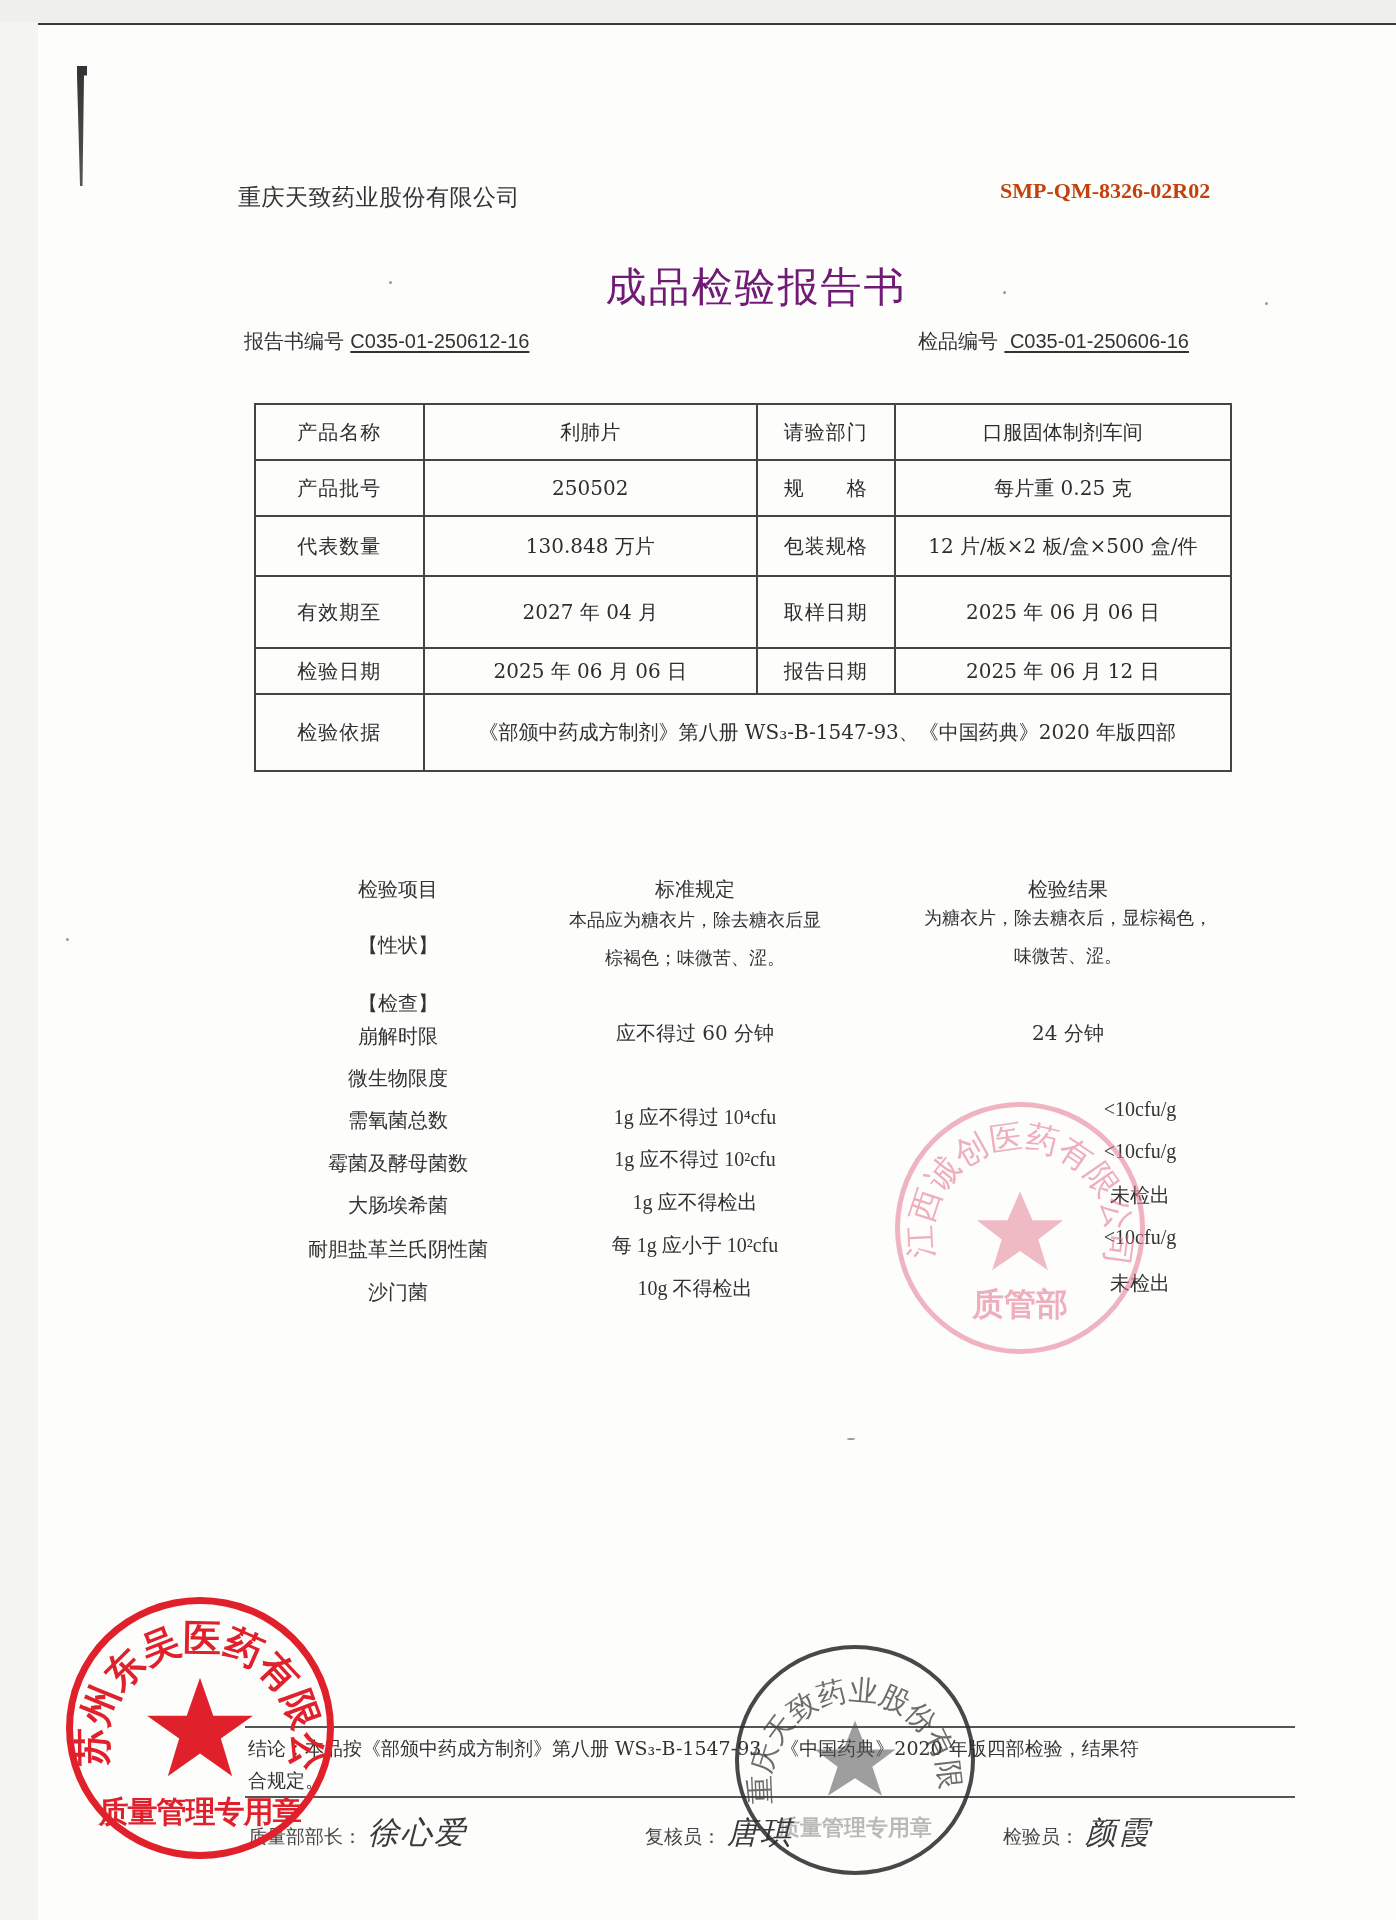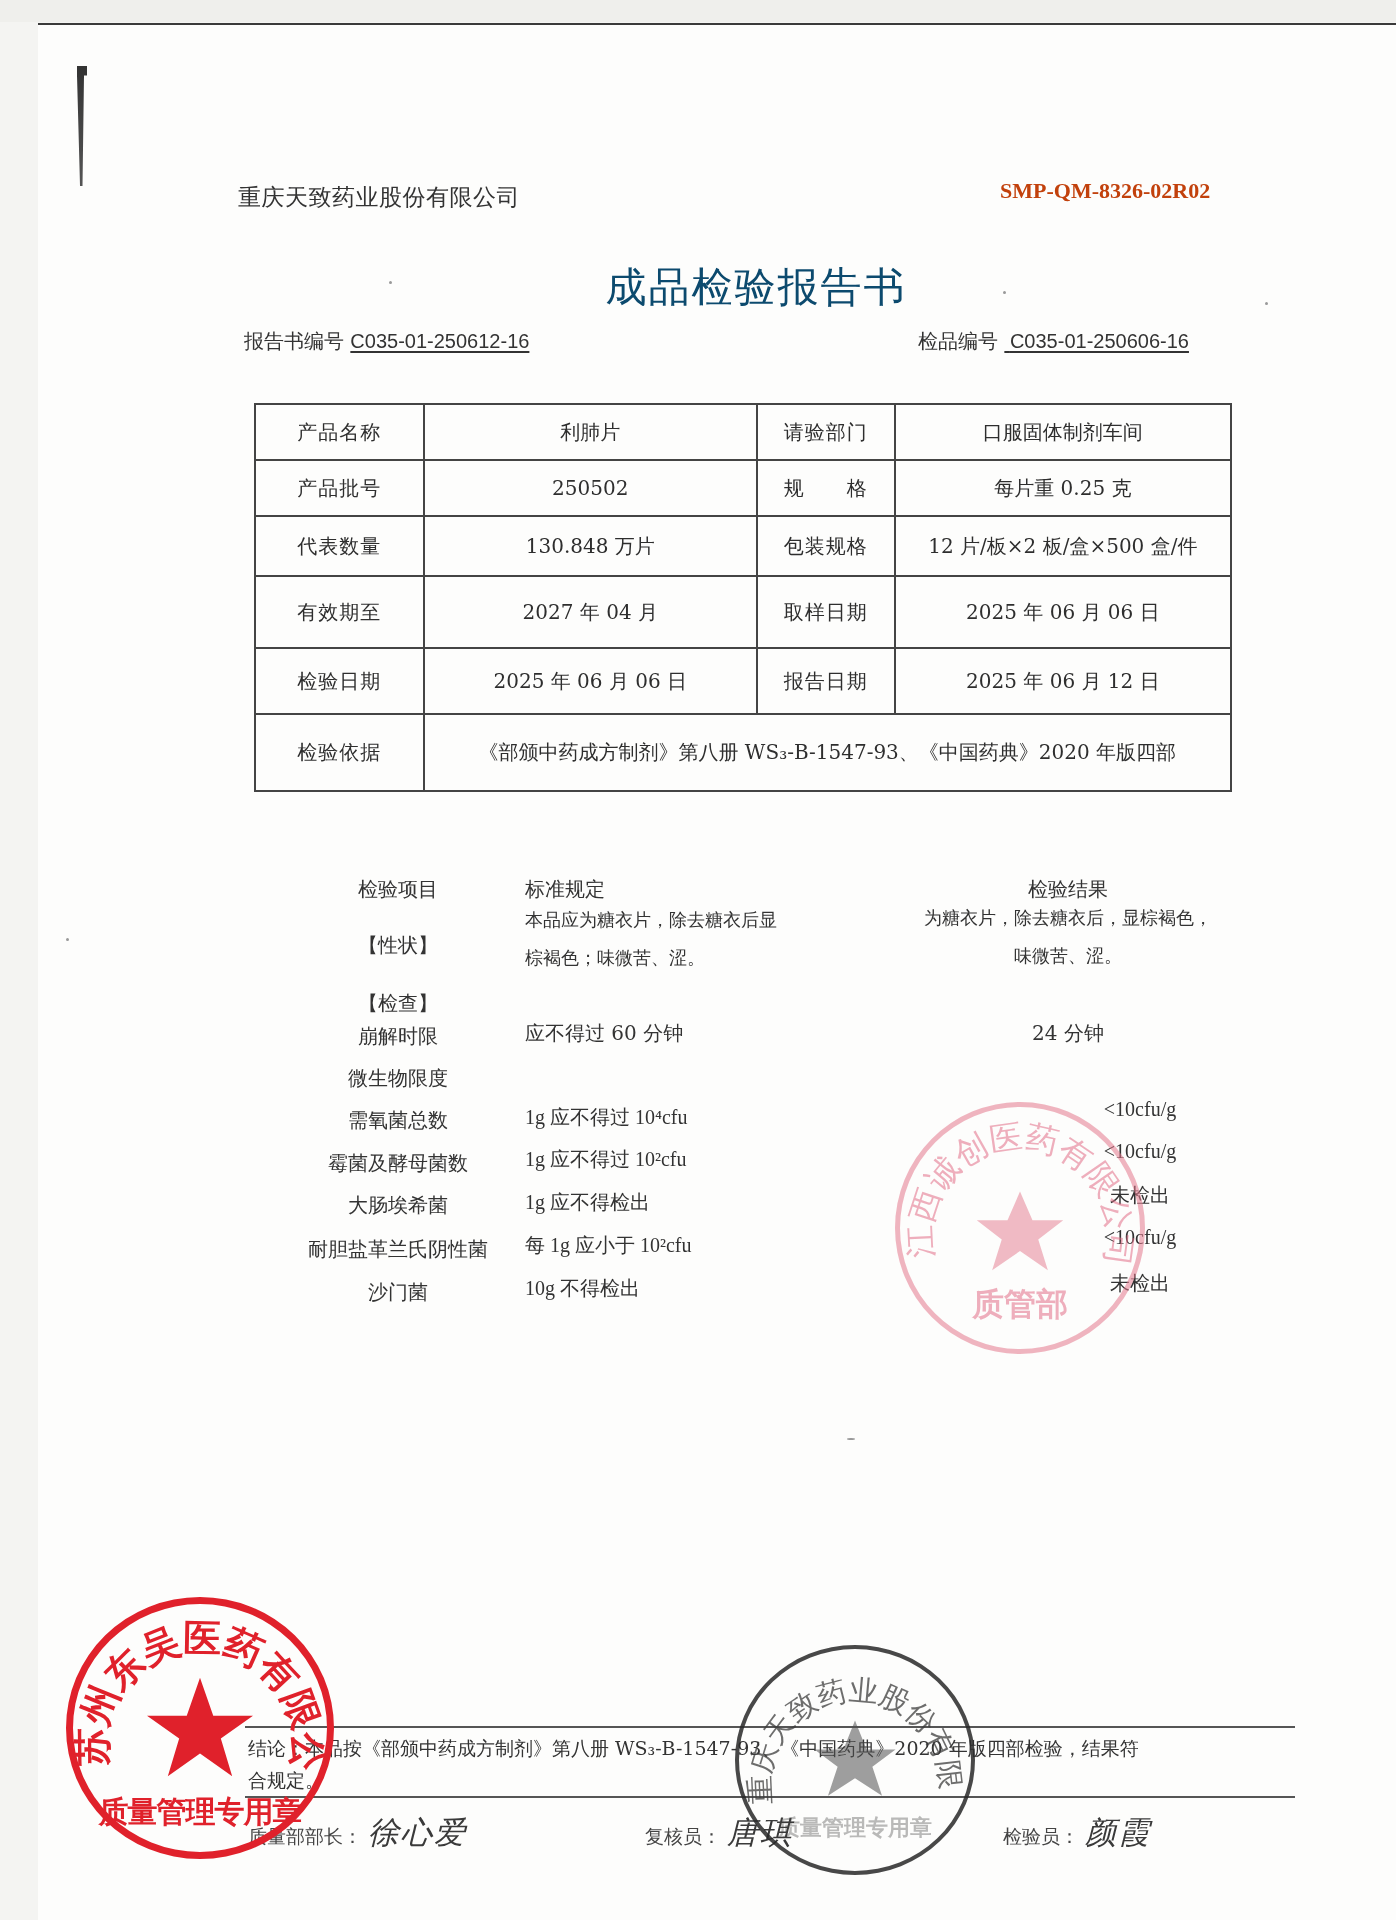--- a/index.html
+++ b/index.html
@@ -15,37 +15,37 @@
     border-top:2px solid #3a3a3a;
   }
   .topband { position:absolute; left:0; top:0; width:1396px; height:22px; background:#efefec; }
   .binder-mark {
     position:absolute; left:77px; top:66px; width:10px; height:120px;
     background:linear-gradient(#333,#555); clip-path:polygon(0 0,100% 0,100% 8%,70% 8%,55% 100%,30% 100%,0 8%);
   }
   .abs { position:absolute; white-space:nowrap; }
   .company { left:238px; top:182px; font-size:23px; letter-spacing:0.5px; color:#333; }
   .doc-code { left:1000px; top:178px; font-size:22px; font-weight:bold; color:#c2410c; font-family:"Liberation Serif", serif; }
-  .title { left:0; width:1396px; top:260px; text-align:center; font-size:41px; letter-spacing:2px; color:#0c4a6e; padding-left:116px; box-sizing:border-box; }
+  .title { left:0; width:1396px; top:260px; text-align:center; font-size:41px; letter-spacing:2px; color:#701a75; padding-left:116px; box-sizing:border-box; }
   .meta { top:328px; font-size:20px; color:#333; }
   .meta .val { text-decoration:underline; text-underline-offset:3px; font-family:"Liberation Sans", sans-serif; }
   .report-no { left:244px; }
   .sample-no { left:918px; }
 
   table.info {
     position:absolute; left:254px; top:403px; width:978px;
     border-collapse:collapse; font-size:20px; color:#2e2e2e;
   }
   table.info td {
     border:2px solid #444; text-align:center; vertical-align:middle; padding:0;
   }
   table.info td.lbl { letter-spacing:1px;margin-top:35px; }
   .test-sec { font-size:20px; color:#333; }
   .test-sec .c1 { position:absolute; width:240px; left:278px; text-align:center; }
-  .test-sec .c2 { position:absolute; width:340px; left:525px; text-align:left; }
+  .test-sec .c2 { position:absolute; width:340px; left:525px; text-align:center; }
   .test-sec .c3 { position:absolute; width:360px; left:888px; text-align:center; }
   .test-sec .num { font-family:"Liberation Serif", serif; }
 
   .stamp { position:absolute; border-radius:50%; }
   .stamp-pink {
     left:895px; top:1102px; width:250px; height:252px;
     border:5px solid rgba(228,120,140,0.55); box-sizing:border-box;
     color:rgba(225,110,135,0.55);
   }
   .stamp-red {
@@ -110,21 +110,21 @@
     <td>130.848 万片</td>
     <td class="lbl">包装规格</td>
     <td>12 片/板×2 板/盒×500 盒/件</td>
   </tr>
   <tr style="height:72px">
     <td class="lbl">有效期至</td>
     <td>2027 年 04 月</td>
     <td class="lbl">取样日期</td>
     <td>2025 年 06 月 06 日</td>
   </tr>
-  <tr style="height:66px">
+  <tr style="height:46px">
     <td class="lbl">检验日期</td>
     <td>2025 年 06 月 06 日</td>
     <td class="lbl">报告日期</td>
     <td>2025 年 06 月 12 日</td>
   </tr>
   <tr style="height:77px">
     <td class="lbl">检验依据</td>
     <td colspan="3">《部颁中药成方制剂》第八册 WS₃-B-1547-93、《中国药典》2020 年版四部</td>
   </tr>
 </tbody>

